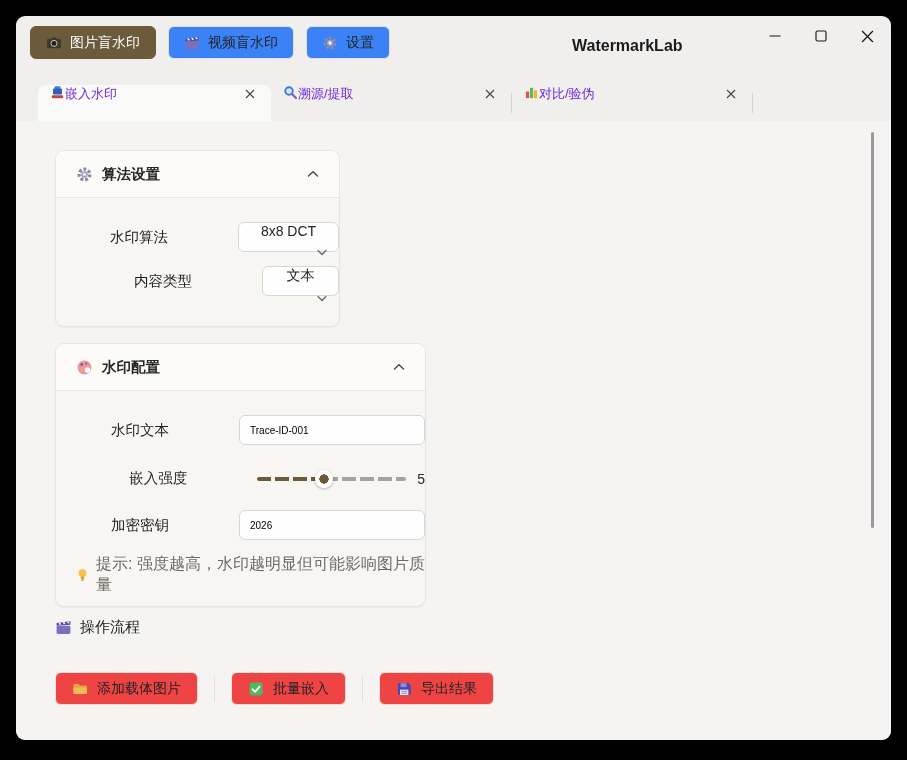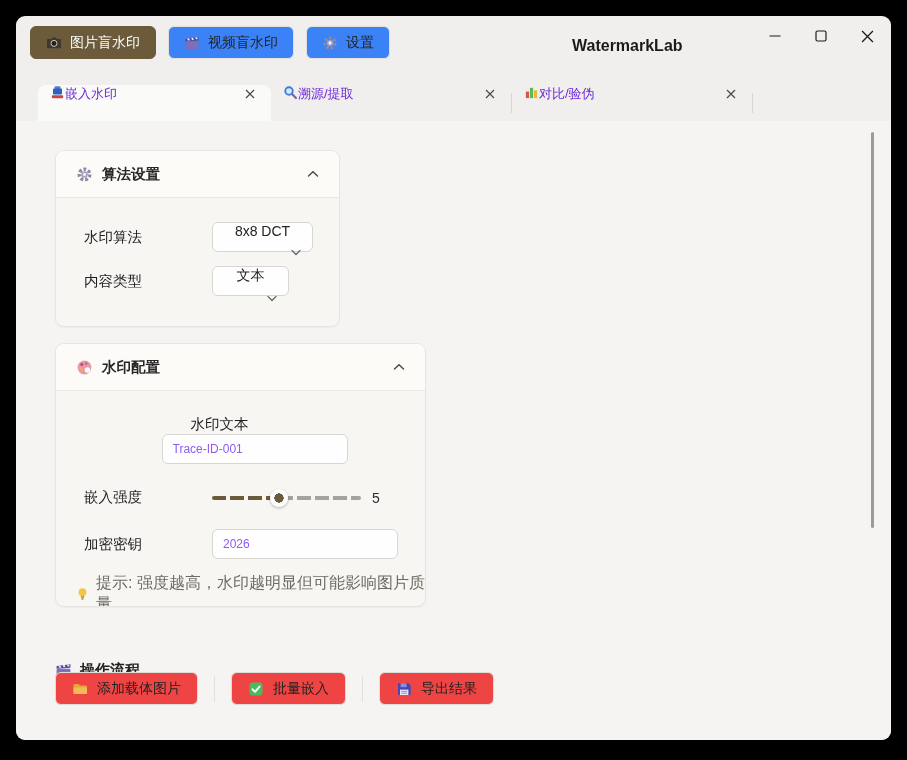--- a/index.html
+++ b/index.html
@@ -36,50 +36,50 @@
   .card {
     position:absolute; background:#f7f6f3; border:1px solid #e7e5e1; border-radius:9px;
     box-shadow:0 1px 2px rgba(0,0,0,0.04); overflow:hidden;
   }
   .card-header {
     height:47px; background:#fcfbf8; border-bottom:1px solid #eae8e4;
     display:flex; align-items:center; gap:9px; padding:0 20px; cursor:pointer;
   }
   .card-title { font-size:14.5px; font-weight:700; color:#262626; flex:1; }
   .card-body { padding:24px 0 0 28px; }
-  .form-row { display:flex; align-items:center; margin-bottom:14px; }
+  .form-row { display:flex; align-items:center; margin-bottom:14px;justify-content:flex-end; }
   .form-label { width:128px; font-size:14.5px; color:#1f1f1f; }
   .select-box {
     height:30px; background:#fefefe; border:1px solid #d8d6d2; border-radius:6px;
     display:inline-flex; align-items:center; gap:10px; padding:0 11px;
     font-size:14px; color:#222; cursor:pointer;flex-direction:column;
   }
   .text-input {
     width:186px; height:30px; background:#fefefe; border:1px solid #d8d6d2; border-radius:6px;
-    padding:0 10px; font-size:12px; color:#8b5cf6; outline:none;
+    padding:0 10px; font-size:10px; color:#000000; outline:none;
   }
   
   .slider { position:relative; width:149px; height:18px; --fill:45%; cursor:pointer; }
   .slider .track-fill {
     position:absolute; left:0; top:7px; height:4px; width:var(--fill); border-radius:2px;
     background:repeating-linear-gradient(90deg, var(--accent) 0 14px, transparent 14px 18px);
   }
   .slider .track-rest {
     position:absolute; left:var(--fill); right:0; top:7px; height:4px; border-radius:2px;
     background:repeating-linear-gradient(90deg, #a5a2a0 0 14px, transparent 14px 18px);
   }
   .slider .thumb {
     position:absolute; left:var(--fill); top:0; width:18px; height:18px; transform:translateX(-50%);
     border-radius:50%; background:radial-gradient(circle, var(--accent) 0 4.5px, #fff 4.8px);
     box-shadow:0 1px 3px rgba(0,0,0,0.3);
   }
   .slider-value { font-size:14px; color:#2a2a2a; margin-left:11px; }
   .tip-row { display:flex; align-items:center; gap:7px; margin:10px 0 0 -8px; padding-bottom:16px; font-size:16px; color:#6e6a64; }
   
-  .workflow-title { position:absolute; left:39px; top:540px; display:flex; align-items:center; gap:8px; font-size:15px; font-weight:700; color:#222; }
+  .workflow-title { position:absolute; left:39px; top:497px; display:flex; align-items:center; gap:8px; font-size:15px; font-weight:400; color:#222; }
   .action-row { position:absolute; left:39px; top:551px; display:flex; align-items:center; }
   .action-btn {
     height:33px; display:flex; align-items:center; gap:9px; padding:0 16px;
     background:#ef4444; border:1px solid #dedcd8; border-radius:6px;
     font-size:14px; color:#232323; cursor:pointer; white-space:nowrap;
   }
   .action-sep { width:1px; height:26px; background:#e2e0dc; margin:0 16px; }
   .scrollbar-thumb { position:absolute; right:17px; top:11px; width:3px; height:396px; background:#9b9b9b; border-radius:2px; }
   svg { display:block; }
 </style>
@@ -250,21 +250,21 @@
             </svg>
         </span>
         <span class="card-title">水印配置</span>
         <span>
           <svg width="12" height="8" viewBox="0 0 12 8">
               <path d="M1.5 6L6 1.8 10.5 6" fill="none" stroke="#4a4a4a" stroke-width="1.4" stroke-linecap="round"></path>
             </svg>
         </span>
       </div>
       <div class="card-body">
-        <div class="form-row" style="margin-bottom:24px;flex-direction:column;">
+        <div class="form-row" style="margin-bottom:24px;">
           <span class="form-label">水印文本</span>
           <input class="text-input" type="text" value="Trace-ID-001" style="">
         </div>
         <div class="form-row" style="margin-bottom:22px;">
           <span class="form-label">嵌入强度</span>
           <div class="slider" style="--fill: 45%;">
             <div class="track-fill"></div>
             <div class="track-rest"></div>
             <div class="thumb"></div>
           </div>

